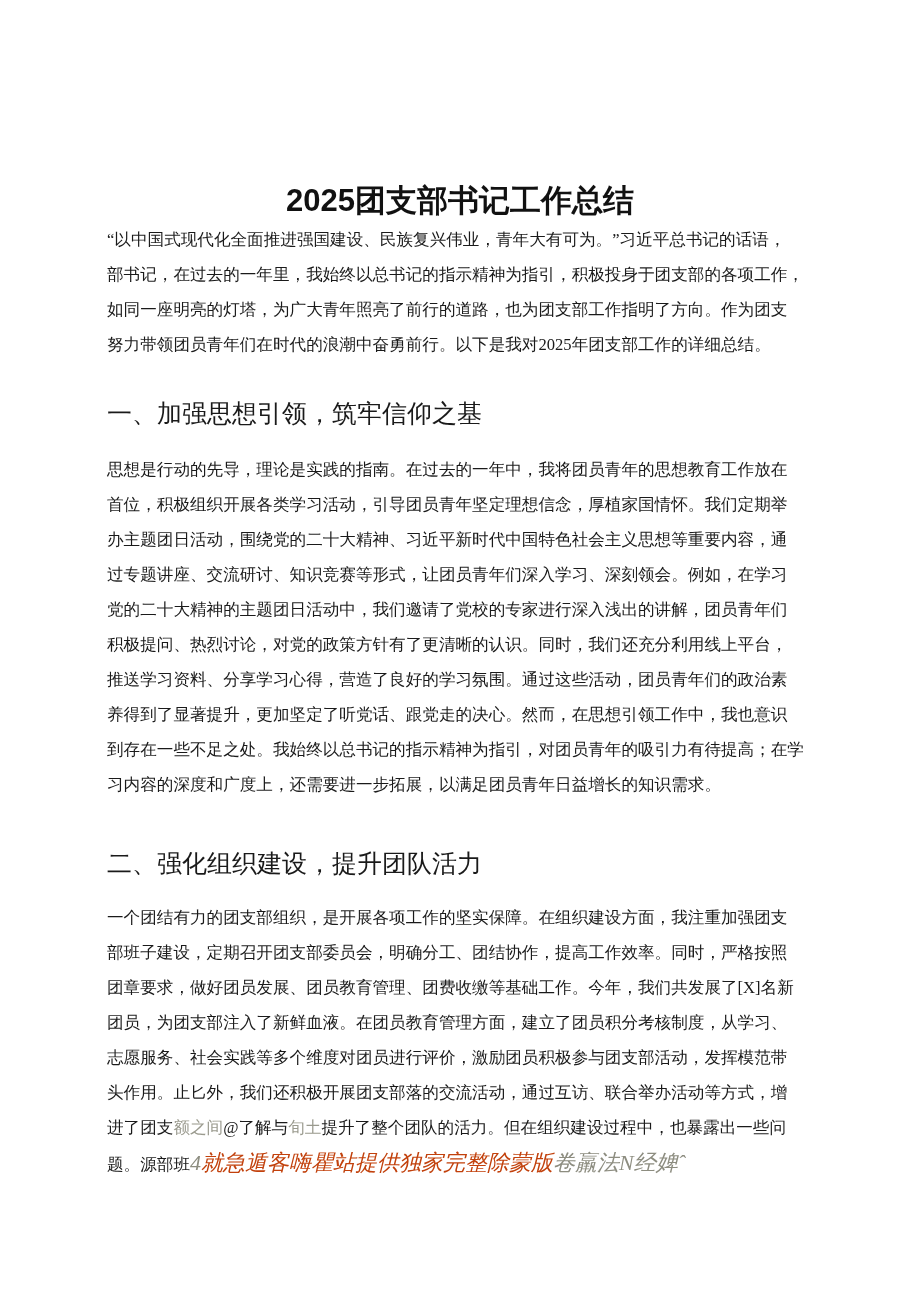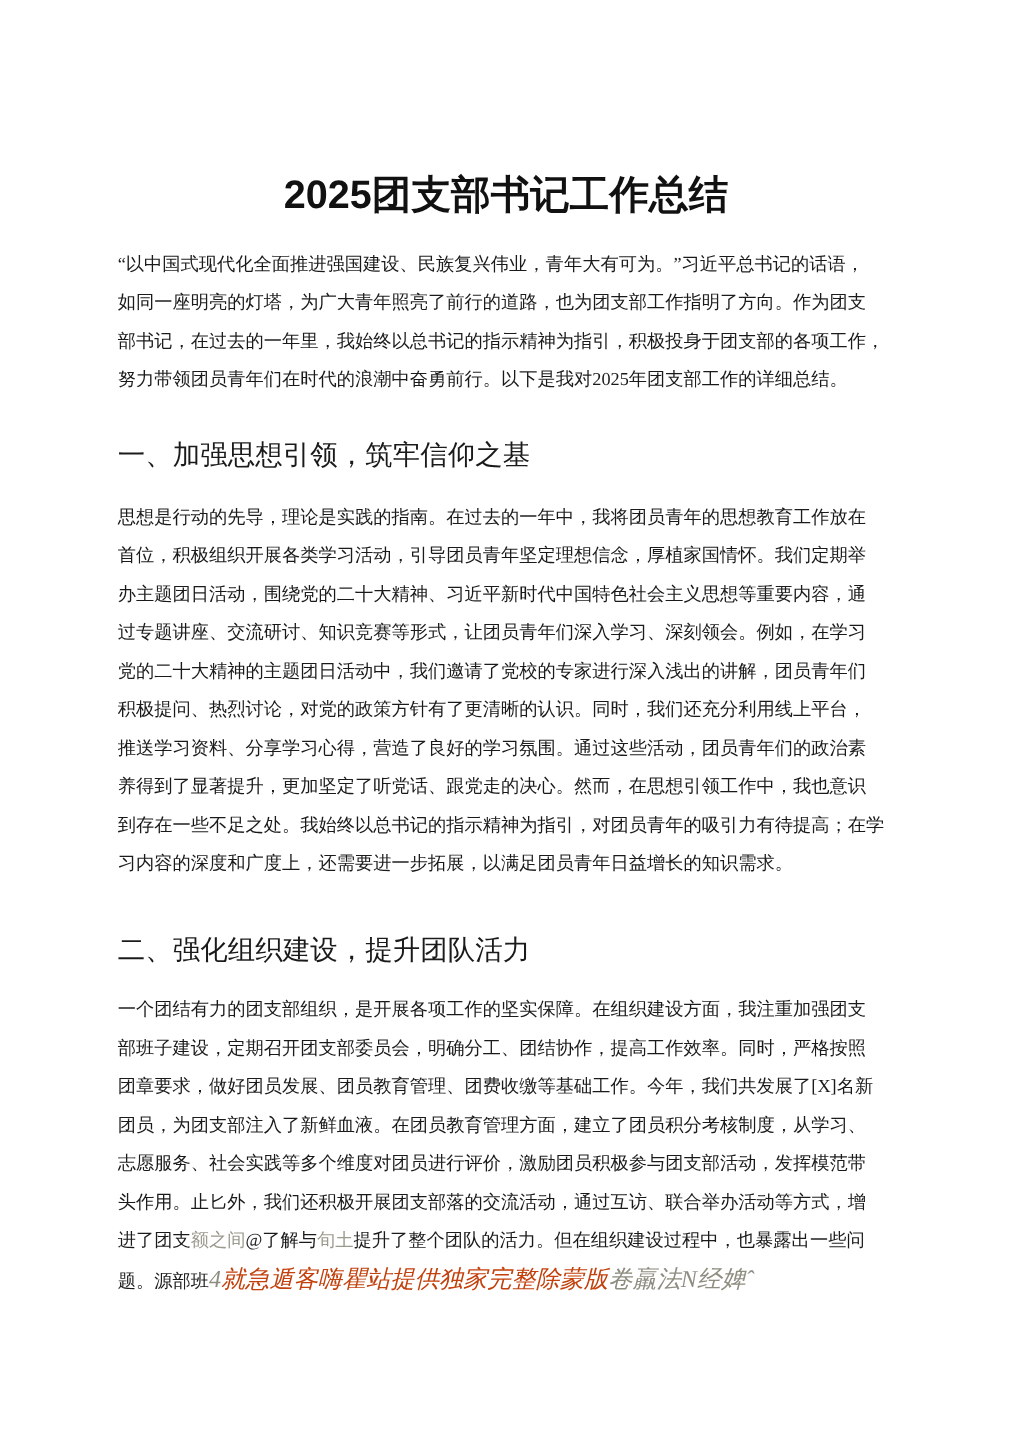--- a/index.html
+++ b/index.html
@@ -3,22 +3,22 @@
   <meta charset="utf-8">
   <style>
     html, body { margin: 0; padding: 0; background: #ffffff; }
     body {
       width: 920px; height: 1301px; position: relative; overflow: hidden;
       font-family: "DejaVu Sans", "Liberation Sans", sans-serif;
       color: #111111;
     }
     .page { position: absolute; left: 0; top: 0; width: 920px; height: 1301px; }
     .title {
-      position: absolute; left: 0; top: 131px; width: 920px; text-align: center;
-      font-size: 36px; line-height: 44px; color: #111; letter-spacing: 0px;
+      position: absolute; left: 0; top: 158px; width: 920px; text-align: center;
+      font-size: 31px; line-height: 44px; color: #111; letter-spacing: 0px;
       font-family: "Liberation Sans", "DejaVu Sans", sans-serif;
     }
     .para {
       position: absolute; left: 107px; width: 706px;
       font-size: 16.6px; line-height: 35px; color: #1a1a1a;
       text-align: justify; margin: 0;
     }
     .para .line { display: block; white-space: nowrap; height: 35px; overflow: visible; font-family: Liberation Serif, serif; }
     .heading {
       position: absolute; left: 107px; font-size: 25px; line-height: 36px; color: #1a1a1a;
@@ -30,22 +30,22 @@
   </style>
 </head>
 <body>
 
 <div class="page">
 
   <h1 class="title">2025团支部书记工作总结</h1>
 
   <p class="para" style="top:222px;">
     <span class="line">“以中国式现代化全面推进强国建设、民族复兴伟业，青年大有可为。”习近平总书记的话语，</span>
+    <span class="line">部书记，在过去的一年里，我始终以总书记的指示精神为指引，积极投身于团支部的各项工作，</span>
     <span class="line">如同一座明亮的灯塔，为广大青年照亮了前行的道路，也为团支部工作指明了方向。作为团支</span>
-    <span class="line">部书记，在过去的一年里，我始终以总书记的指示精神为指引，积极投身于团支部的各项工作，</span>
     <span class="line">努力带领团员青年们在时代的浪潮中奋勇前行。以下是我对2025年团支部工作的详细总结。</span>
   </p>
 
   <h2 class="heading" style="top:396px;text-align:center;">一、加强思想引领，筑牢信仰之基</h2>
 
   <p class="para" style="top:452px;">
     <span class="line">思想是行动的先导，理论是实践的指南。在过去的一年中，我将团员青年的思想教育工作放在</span>
     <span class="line">首位，积极组织开展各类学习活动，引导团员青年坚定理想信念，厚植家国情怀。我们定期举</span>
     <span class="line">办主题团日活动，围绕党的二十大精神、习近平新时代中国特色社会主义思想等重要内容，通</span>
     <span class="line">过专题讲座、交流研讨、知识竞赛等形式，让团员青年们深入学习、深刻领会。例如，在学习</span>

